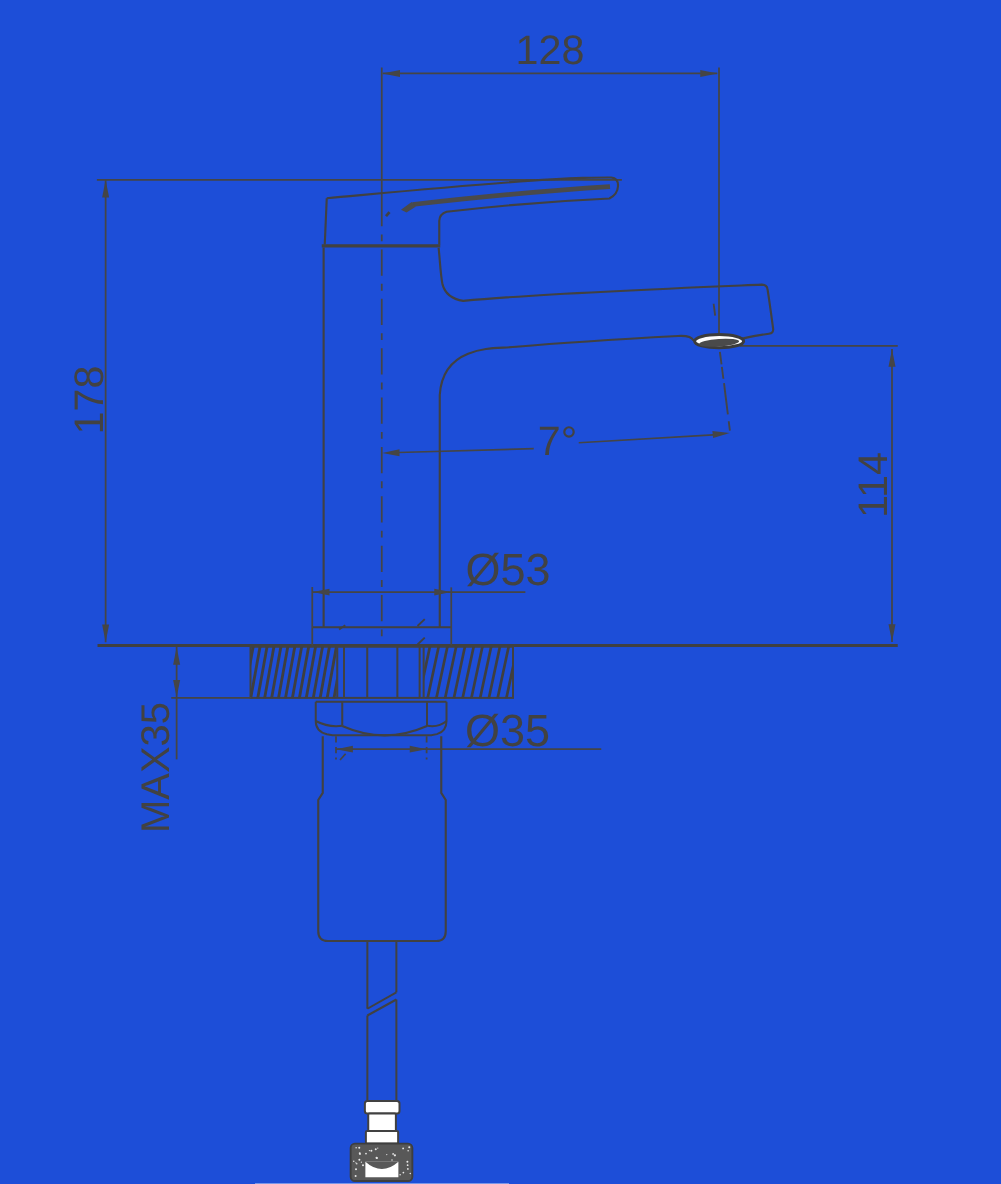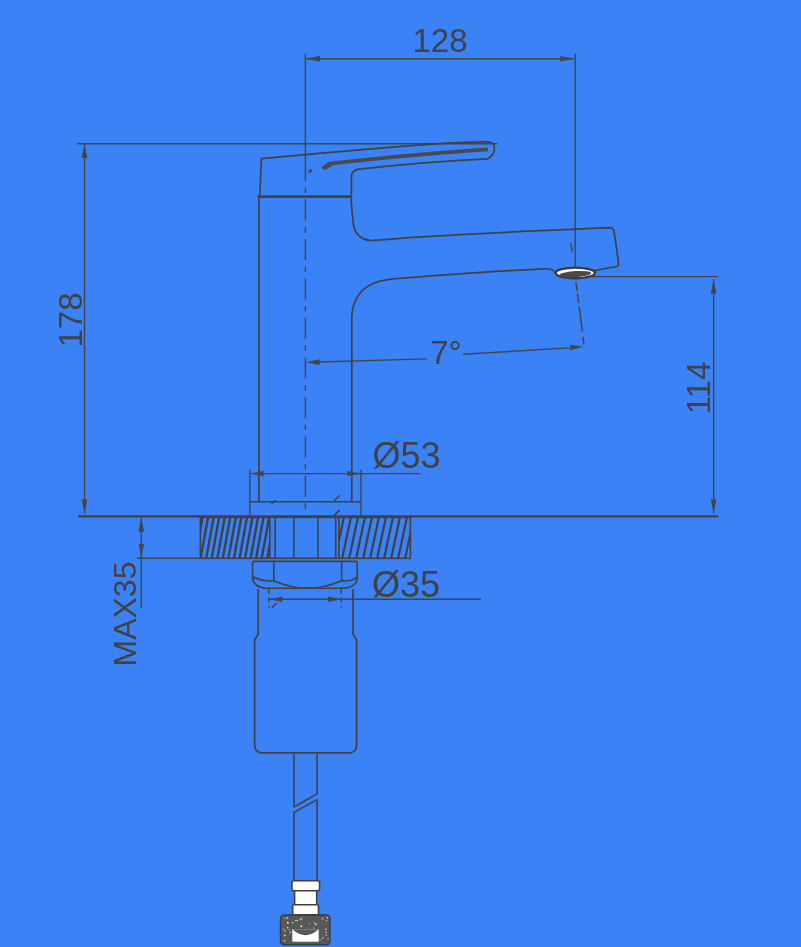--- a/index.html
+++ b/index.html
@@ -1,16 +1,16 @@
 <!DOCTYPE html>
 <html><head>
 <meta charset="utf-8">
 <style>
 html,body{margin:0;padding:0;background:#ffffff;}
-#page{width:801px;height:947px;position:relative;background:#3b82f6;overflow:hidden;}
+#page{width:801px;height:947px;position:relative;background:#1d4ed8;overflow:hidden;}
 svg{display:block;}
 text{font-family:"Liberation Sans", sans-serif;fill:#424242;}
 </style>
 </head>
 <body>
 
 <div id="page">
 <svg width="801" height="947" viewBox="0 0 801 947">
 <defs>
 <clipPath id="hatchL">

